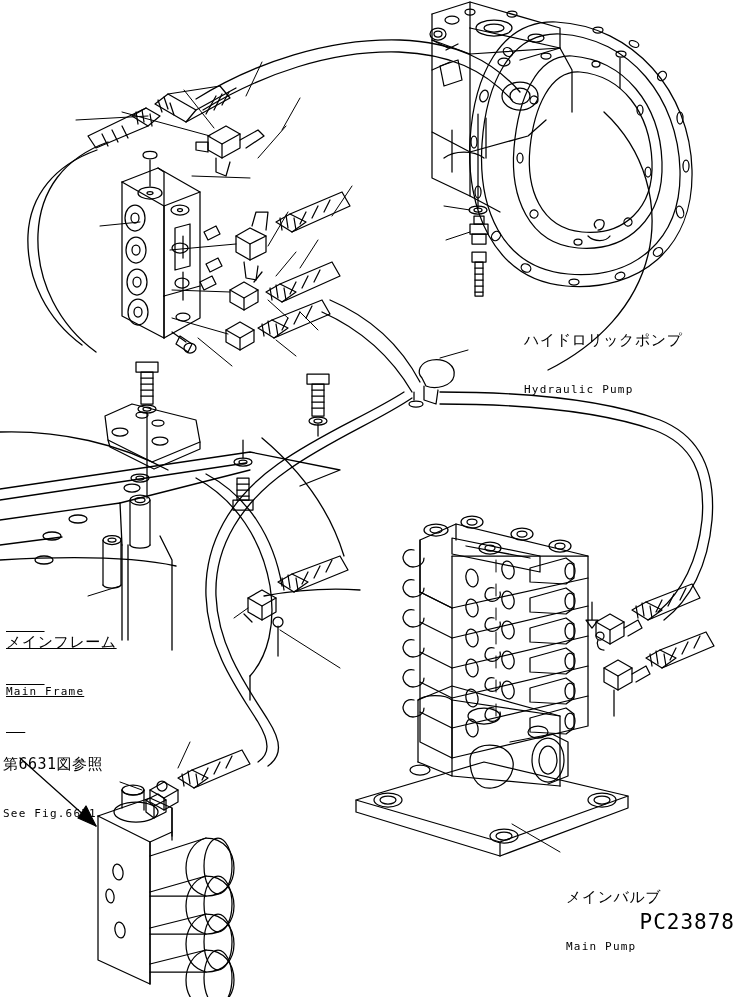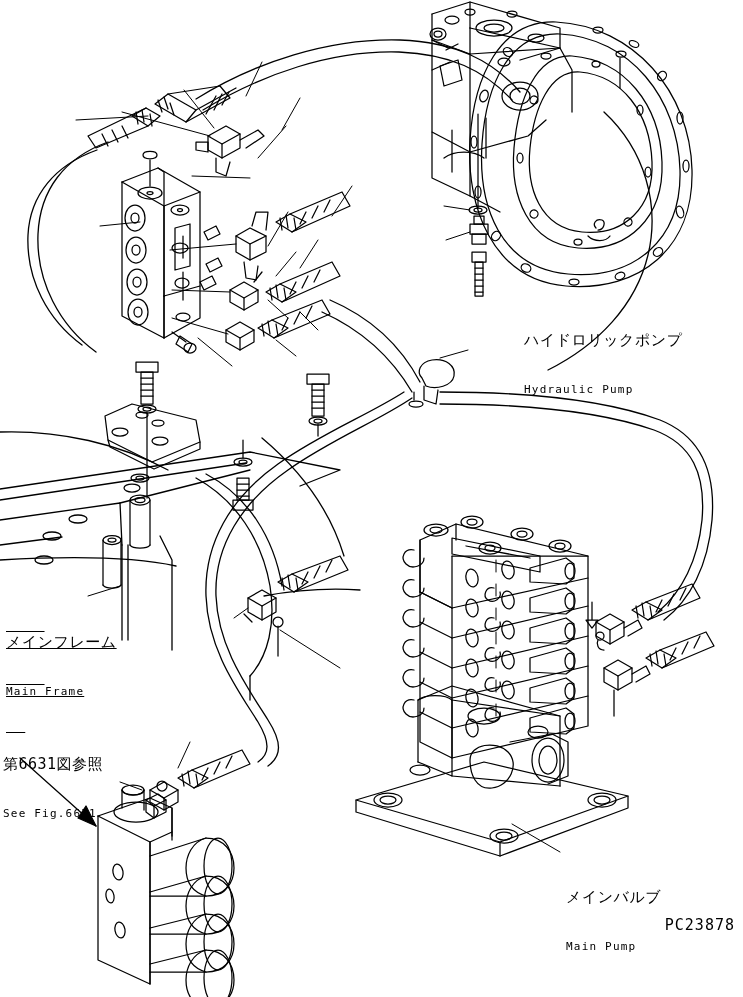--- a/index.html
+++ b/index.html
@@ -9,21 +9,21 @@
     font-family:"DejaVu Sans Mono","Liberation Mono",monospace;
     color:#000;
     position:relative;
     overflow:hidden;
   }
   #sheet{position:absolute;left:0;top:0;width:743px;height:942px;}
   svg.layer{position:absolute;left:0;top:0;width:743px;height:997px;}
   .lbl{position:absolute;white-space:pre;line-height:1.12;}
   .lbl .jp{font-size:15px;letter-spacing:0.5px;display:block;}
   .lbl .en{font-size:11px;letter-spacing:1.2px;display:block;}
-  #partno{position:absolute;right:8px;bottom:8px;font-size:15px;letter-spacing:1px;}
+  #partno{position:absolute;right:8px;bottom:8px;font-size:21px;letter-spacing:1px;}
 </style>
 </head>
 <body>
 
 <div id="sheet">
 
   <svg class="layer" viewBox="0 0 743 997">
     <g fill="none" stroke="#000" stroke-width="1.25" stroke-linejoin="round" stroke-linecap="round">
 
       <g stroke-width="1.3">

